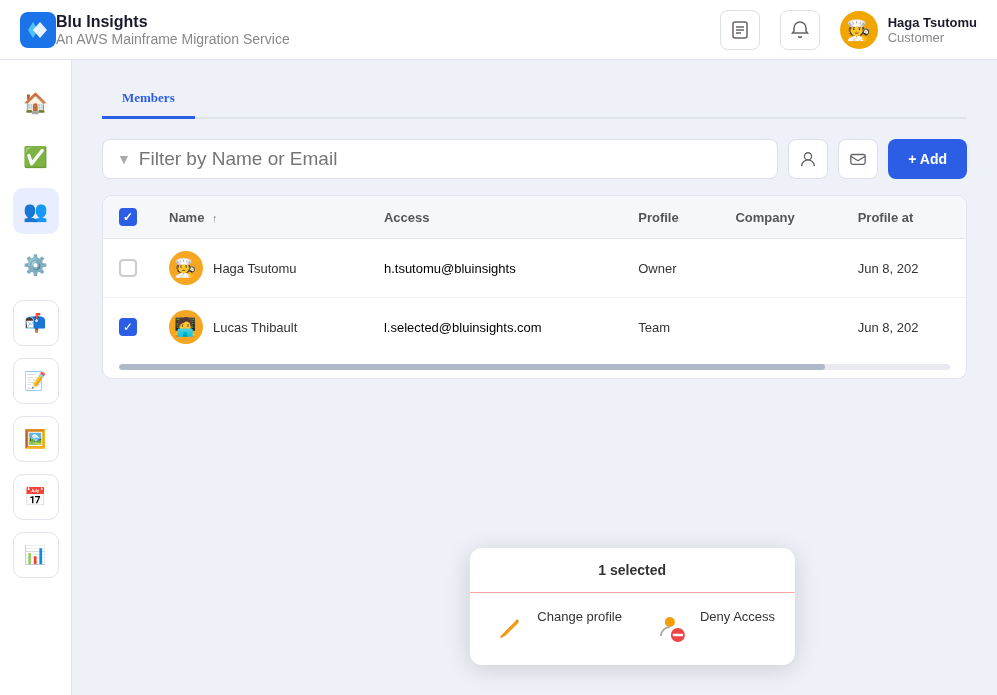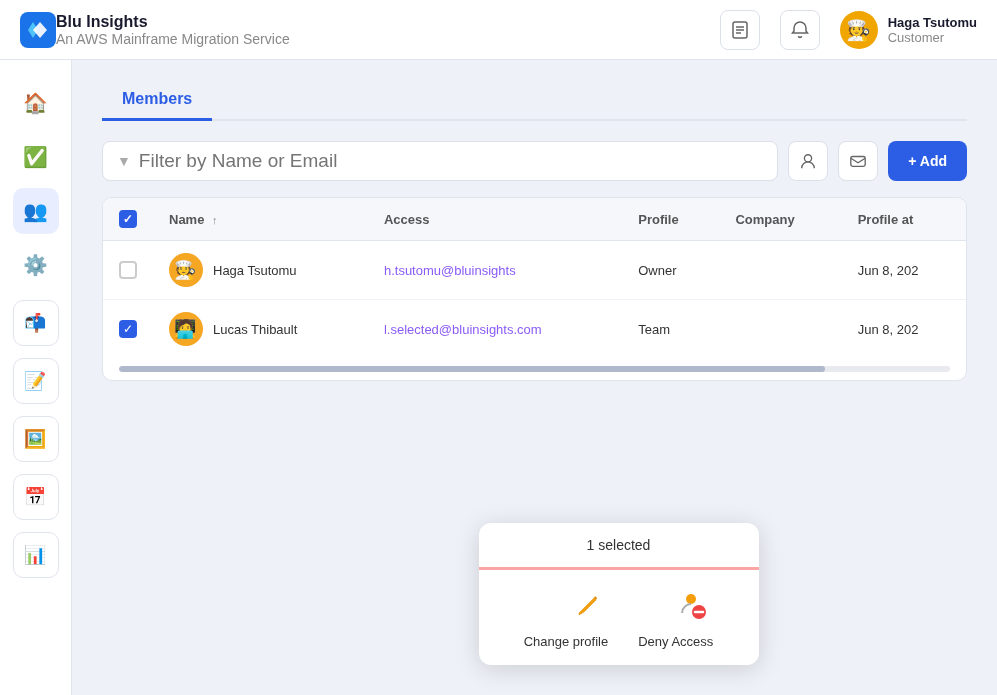--- a/index.html
+++ b/index.html
@@ -117,25 +117,26 @@
     }
 
     
     .tabs {
       display: flex;
       border-bottom: 2px solid #e0e4ec;
       margin-bottom: 20px;
     }
     .tab {
       padding: 10px 20px;
-      font-size: 16px;
+      font-size: 13px;
       cursor: pointer;
       color: #888;
       border-bottom: 3px solid transparent;
       margin-bottom: -2px;
+      font-family: Liberation Serif, serif;
     }
     .tab.active {
       color: #2c5de5;
       border-bottom: 3px solid #2c5de5;
       font-weight: 600;
     }
 
     
     .toolbar {
       display: flex;
@@ -244,21 +245,21 @@
       height: 34px;
       border-radius: 50%;
       background: #f5a623;
       display: flex;
       align-items: center;
       justify-content: center;
       font-size: 18px;
       overflow: hidden;
     }
     .email-link {
-      color: #8b5cf6;
+      color: #000000;
       text-decoration: none;
     }
     .sort-icon { font-size: 11px; margin-left: 4px; color: #888; }
 
     
     .scroll-bar-wrap {
       height: 6px;
       background: #e8eaf0;
       border-radius: 3px;
       margin: 4px 0;
@@ -279,36 +280,37 @@
       transform: translateX(-20%);
       background: #fff;
       border-radius: 12px;
       box-shadow: 0 4px 24px rgba(0,0,0,0.15);
       min-width: 280px;
       overflow: hidden;
       z-index: 100;
     }
     .popup-header {
       padding: 14px 20px;
-      border-bottom: 3px solid #fca5a5;
+      border-bottom: 1px solid #fca5a5;
       font-size: 14px;
       color: #333;
       text-align: center;
+      font-weight: bold;
     }
     .popup-actions {
       display: flex;
       align-items: center;
       justify-content: center;
       gap: 30px;
       padding: 16px 20px;
     }
     .popup-action {
       display: flex;
-      flex-direction: column;
-      align-items: flex-end;
+      flex-direction: row;
+      align-items: flex-start;
       gap: 8px;
       cursor: pointer;
     }
     .popup-action-icon {
       width: 40px;
       height: 40px;
       display: flex;
       align-items: center;
       justify-content: center;
       font-size: 22px;

